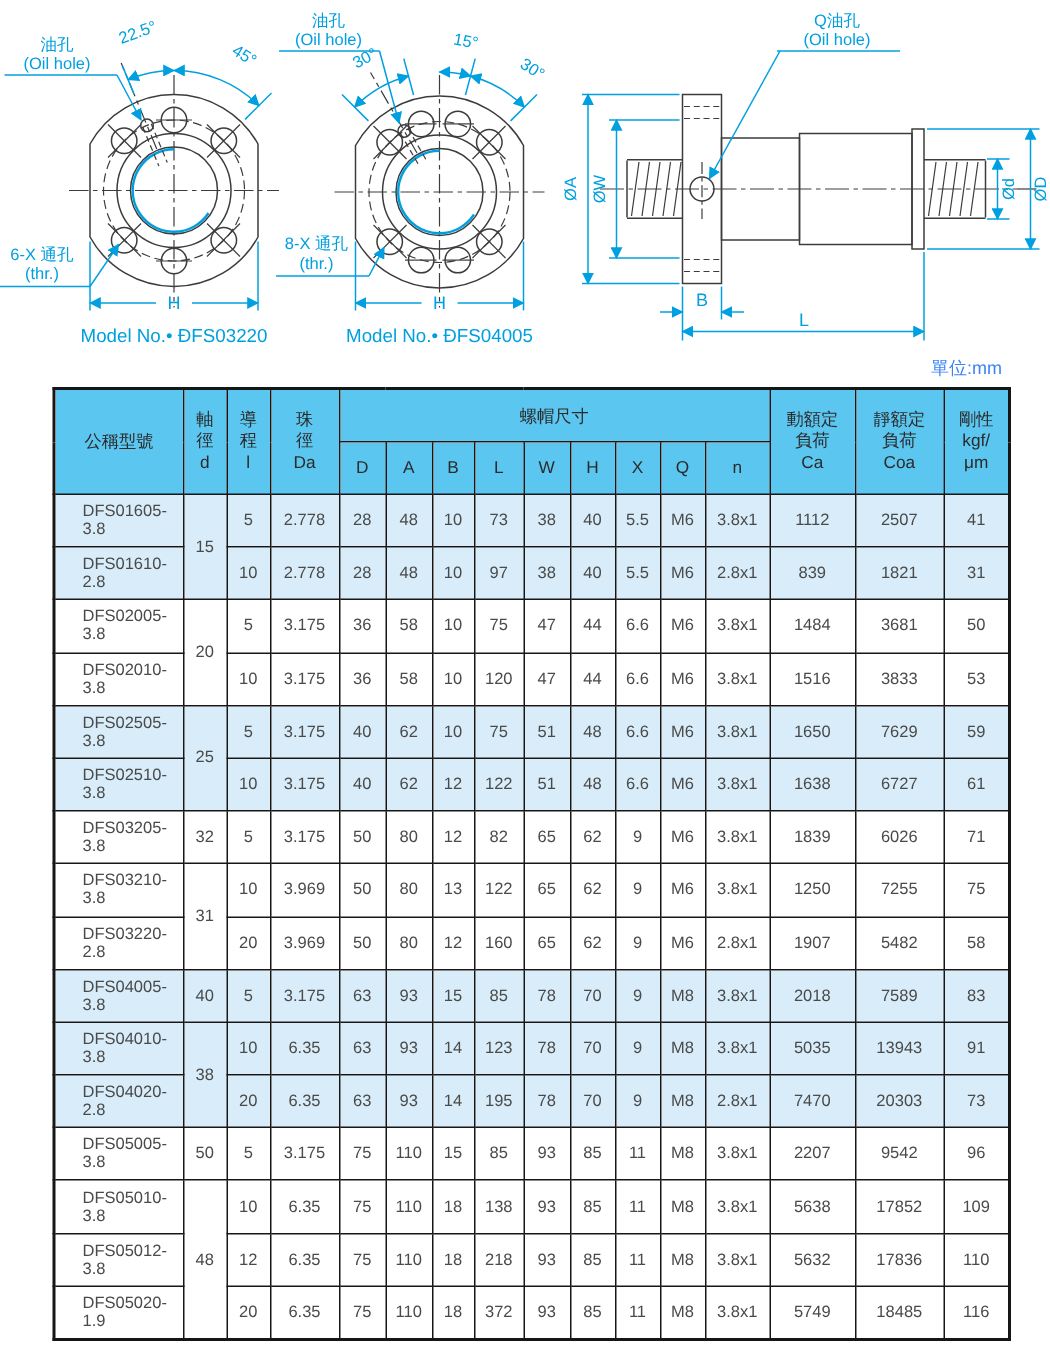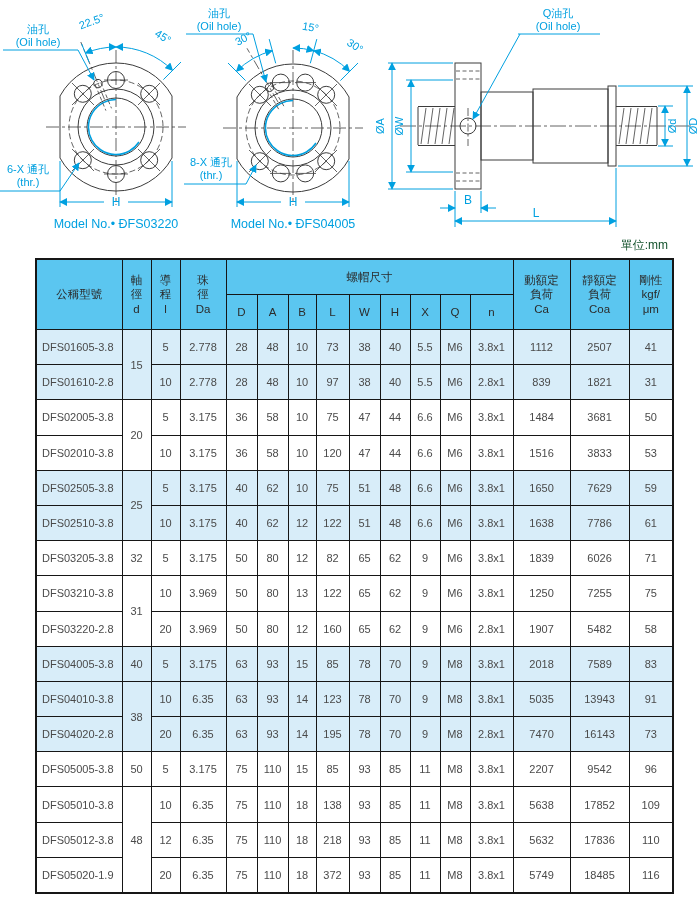--- a/index.html
+++ b/index.html
@@ -1,30 +1,30 @@
 <!DOCTYPE html>
 <html><head>
 <meta charset="utf-8">
 <style>
   html,body{margin:0;padding:0;}
   body{width:700px;height:907px;position:relative;background:#fff;
        font-family:"Liberation Sans",sans-serif;}
   .page{position:absolute;inset:0;}
   svg text{font-family:"Liberation Sans",sans-serif;}
-  .unit-label{position:absolute;top:237px;right:32px;font-size:12px;color:#14532d;}
+  .unit-label{position:absolute;top:237px;right:32px;font-size:12px;color:#3b82f6;}
   table.spec{position:absolute;left:35px;top:258px;width:633px;
     border-collapse:collapse;table-layout:fixed;border:2px solid #161616;}
   table.spec th,table.spec td{border:1px solid #161616;text-align:center;
     padding:0;font-weight:normal;overflow:hidden;}
   table.spec thead th{background:#5BC6F0;color:#2b2b2b;font-size:11.5px;}
   table.spec thead tr.tier1 th{height:34px;}
   table.spec thead tr.tier2 th{height:34px;}
   .pre{white-space:pre-line;line-height:1.25;}
   table.spec td{height:34.2px;font-size:11px;color:#4a4a4a;background:#fff;}
-  table.spec td.model{text-align:left;padding-left:5px;}
+  table.spec td.model{text-align:left;padding-left:18px;}
   table.spec tr.shaded td{background:#D8EDF9;}
 </style>
 </head>
 <body>
 
 <div class="page">
 
 
 <svg width="700" height="240" viewBox="0 0 700 240">
   <defs>
@@ -422,21 +422,21 @@
           <td>40</td>
           <td>62</td>
           <td>12</td>
           <td>122</td>
           <td>51</td>
           <td>48</td>
           <td>6.6</td>
           <td>M6</td>
           <td>3.8x1</td>
           <td>1638</td>
-          <td>7786</td>
+          <td>6727</td>
           <td>61</td>
         </tr>
         <tr>
           <td class="model">DFS03205-3.8</td>
           <td>32</td>
           <td>5</td>
           <td>3.175</td>
           <td>50</td>
           <td>80</td>
           <td>12</td>
@@ -528,21 +528,21 @@
           <td>63</td>
           <td>93</td>
           <td>14</td>
           <td>195</td>
           <td>78</td>
           <td>70</td>
           <td>9</td>
           <td>M8</td>
           <td>2.8x1</td>
           <td>7470</td>
-          <td>16143</td>
+          <td>20303</td>
           <td>73</td>
         </tr>
         <tr>
           <td class="model">DFS05005-3.8</td>
           <td>50</td>
           <td>5</td>
           <td>3.175</td>
           <td>75</td>
           <td>110</td>
           <td>15</td>

